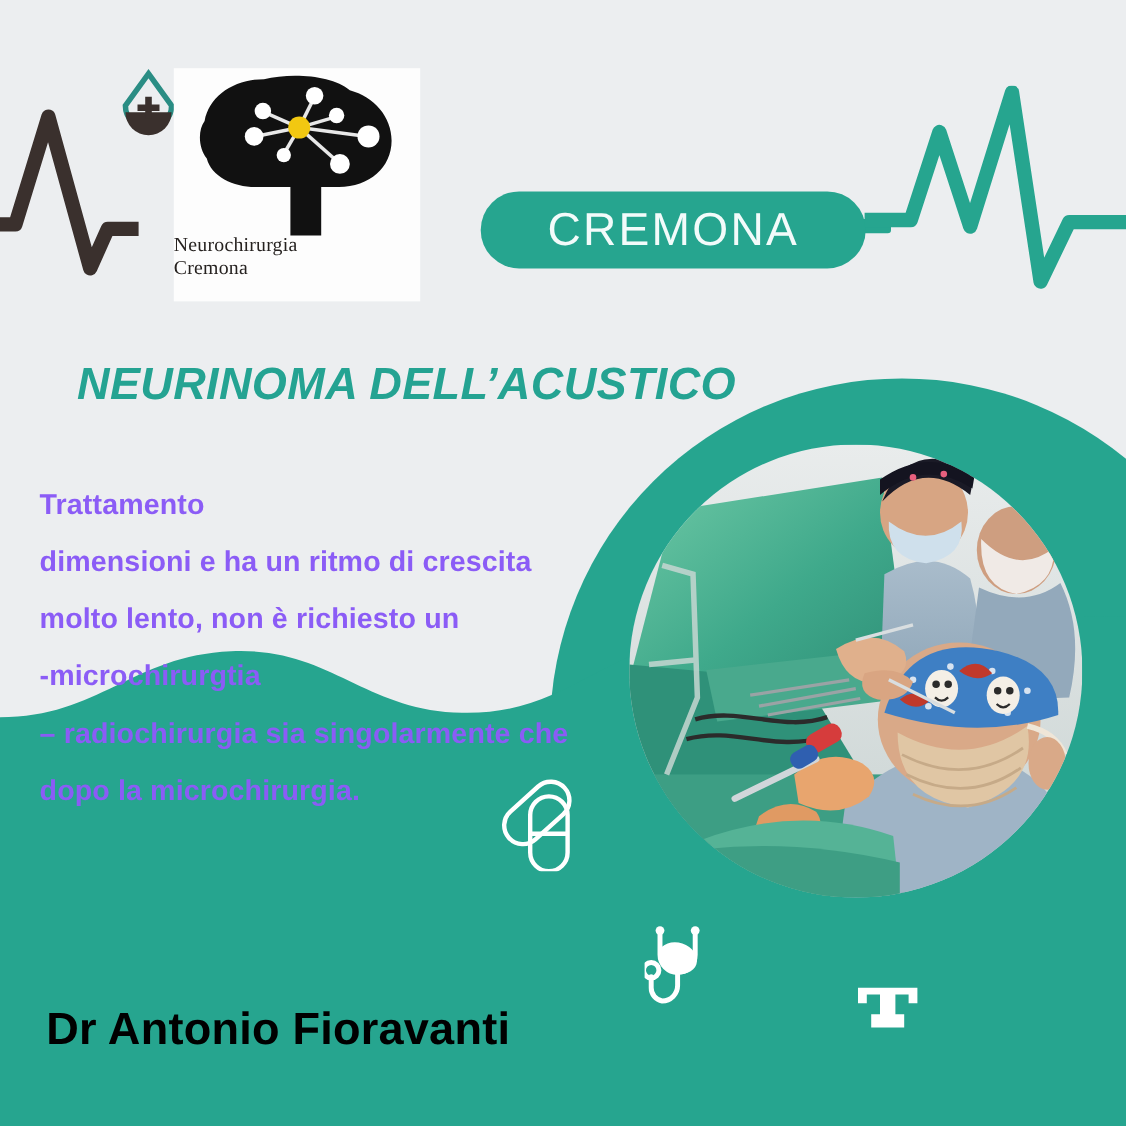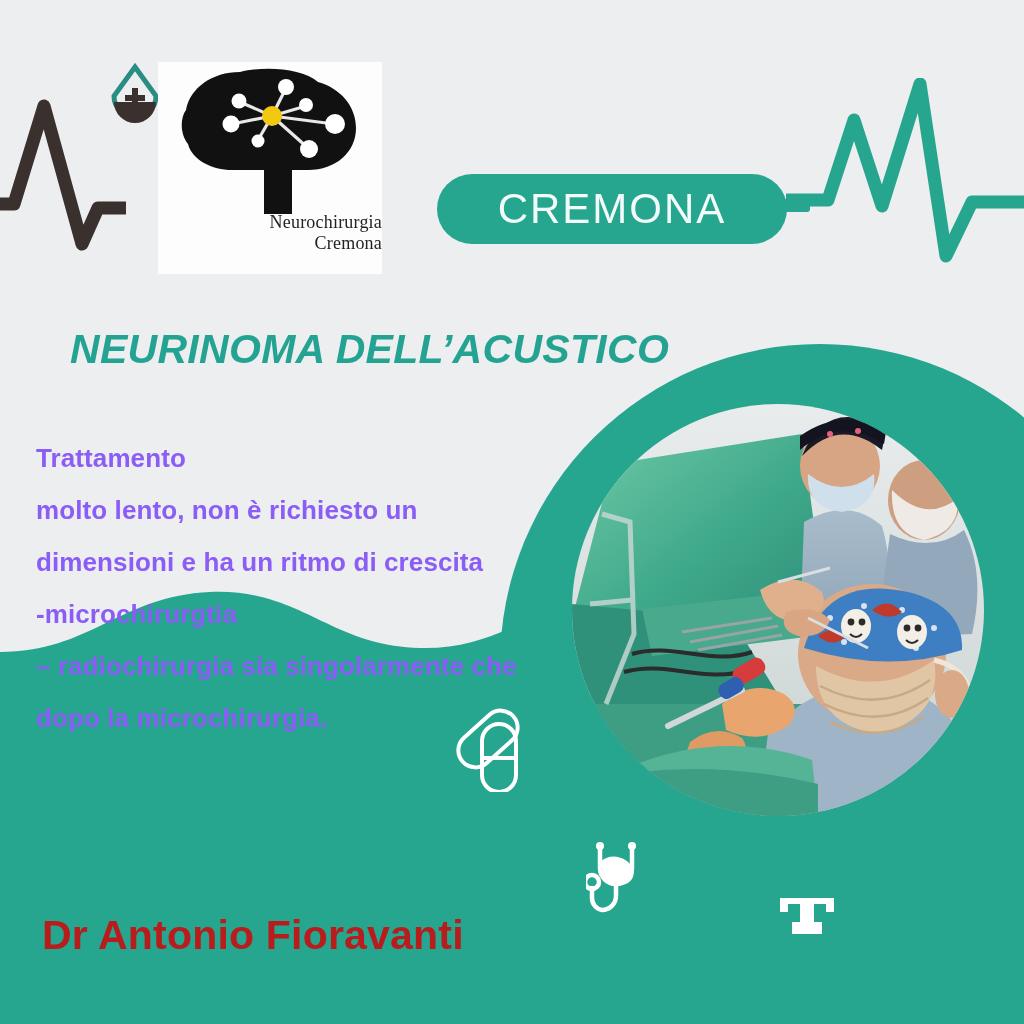--- a/index.html
+++ b/index.html
@@ -34,21 +34,21 @@
   .drop{position:absolute;left:104px;top:62px;width:62px;height:66px;}
 
   
   .logo-card{
     position:absolute;left:158px;top:62px;width:224px;height:212px;
     background:#FDFDFD;
   }
   .logo-brain{position:absolute;left:10px;top:4px;width:204px;height:152px;}
   .logo-text{
     position:absolute;left:0;right:0;top:150px;
-    text-align:right;
+    text-align:left;
     font-family:"Liberation Serif", serif;
     color:#262220;
     font-size:18px;line-height:21px;
     letter-spacing:.2px;
   }
 
   
   .cremona{
     position:absolute;left:437px;top:174px;
     width:350px;height:70px;
@@ -77,21 +77,21 @@
   .body-copy{
     position:absolute;left:36px;top:432px;width:560px;
     color:#8b5cf6;font-size:26px;font-weight:bold;
     line-height:52px;letter-spacing:.1px;
   }
   .body-copy .ln{display:block;white-space:nowrap;}
 
   
   .doctor{
     position:absolute;left:42px;top:912px;
-    color:#b91c1c;font-size:41px;font-weight:bold;letter-spacing:.2px;
+    color:#000000;font-size:41px;font-weight:bold;letter-spacing:.2px;
   }
 
   
   .photo-wrap{
     position:absolute;left:572px;top:404px;
     width:412px;height:412px;border-radius:50%;
     overflow:hidden;
   }
   .photo{width:100%;height:100%;display:block;}
 
@@ -160,22 +160,22 @@
   </div>
 
   <svg class="ecg-right" viewBox="0 0 250 200">
     <path d="M0,122 L42,122 L68,42 L96,128 L134,6 L160,178 L186,124 L250,124" fill="none" stroke="#26A58F" stroke-width="13" stroke-linecap="round" stroke-linejoin="round"></path>
   </svg>
 
   <div class="headline">NEURINOMA DELL’ACUSTICO</div>
 
   <div class="body-copy">
     <span class="ln">Trattamento</span>
+    <span class="ln">dimensioni e ha un ritmo di crescita</span>
     <span class="ln">molto lento, non è richiesto un</span>
-    <span class="ln">dimensioni e ha un ritmo di crescita</span>
     <span class="ln">-microchirurgtia</span>
     <span class="ln">– radiochirurgia sia singolarmente che</span>
     <span class="ln">dopo la microchirurgia.</span>
   </div>
 
   <svg class="pills-icon" viewBox="0 0 96 96">
     <g fill="none" stroke="#FFFFFF" stroke-width="4">
       <rect x="2" y="26" width="68" height="34" rx="17" transform="rotate(-42 36 43)"></rect>
       <rect x="30" y="28" width="34" height="68" rx="17"></rect>
       <line x1="30" y1="62" x2="64" y2="62"></line>

